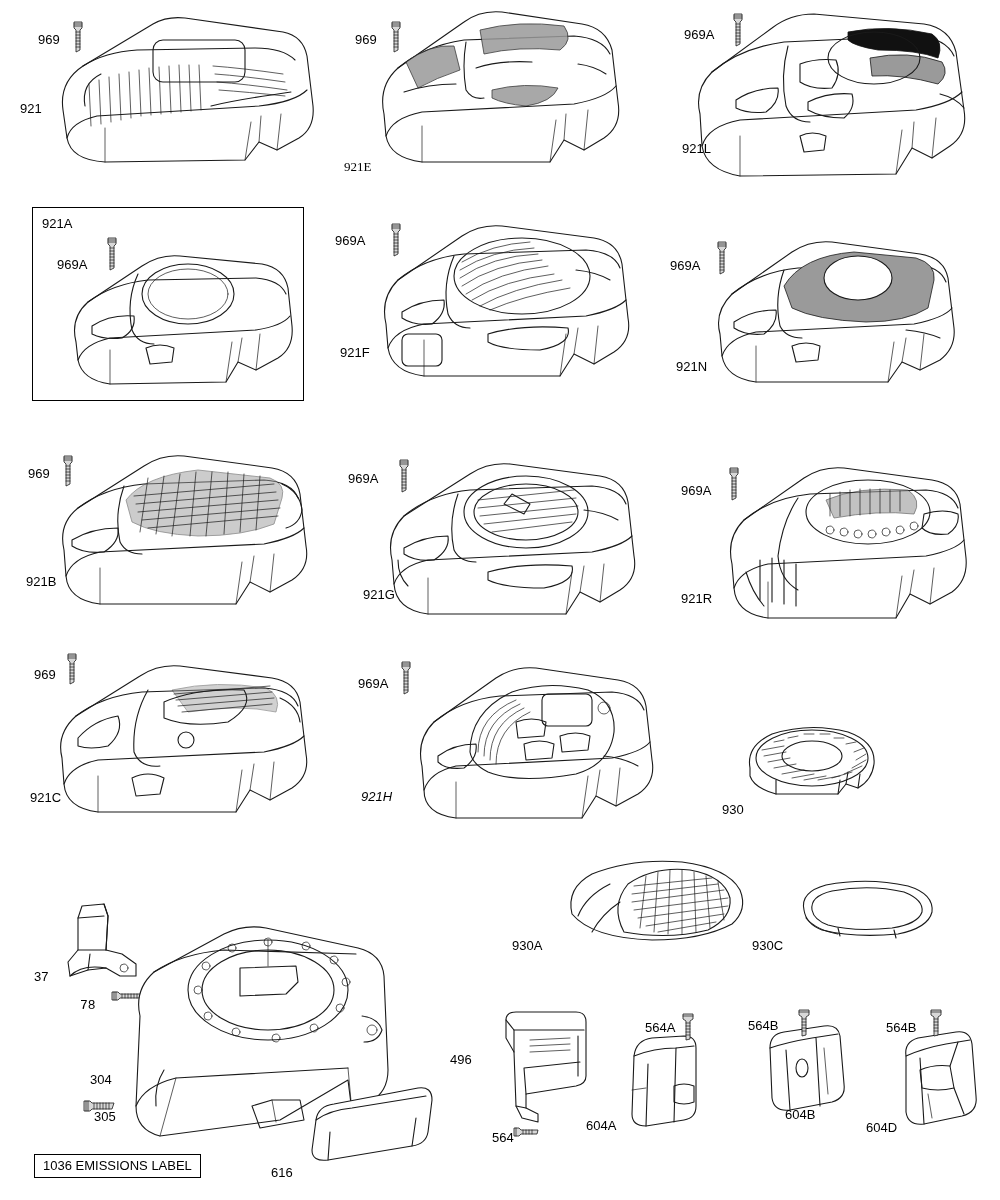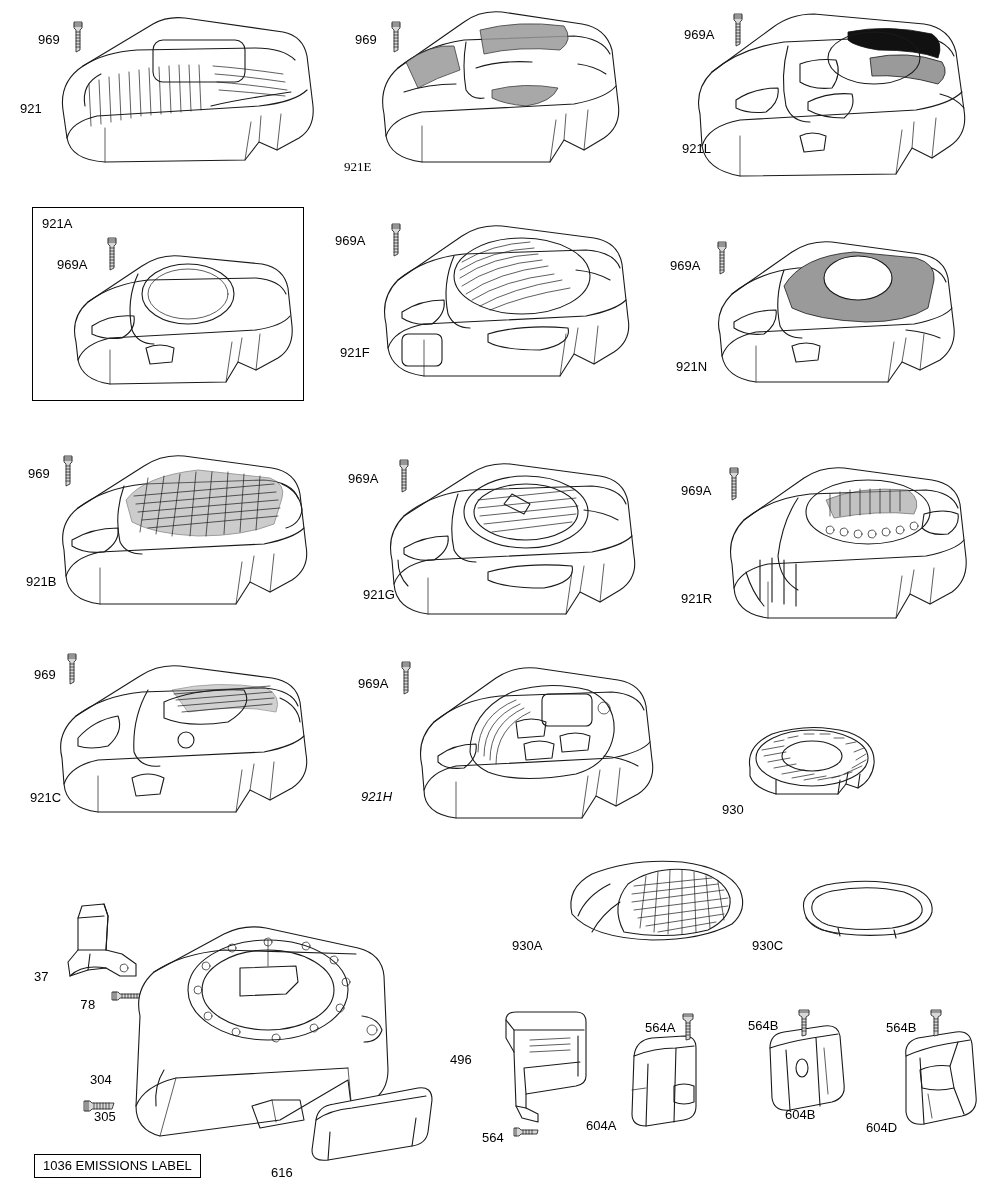--- a/index.html
+++ b/index.html
@@ -485,21 +485,21 @@
     </svg>
   </div>
   <div class="label" style="left:450px; top:1053px;">496</div>
 
   <div class="screw" style="left:512px; top:1124px;">
     <svg width="28" height="16" viewBox="0 0 28 16">
       <path class="fill-grey" d="M2 4 L2 12 L7 12 L9 10 L25 10 L26 6 L9 6 L7 4 Z"></path>
       <path class="ln-thin" d="M4 4 L4 12 M11 6 L11 10 M14 6 L14 10 M17 6 L17 10 M20 6 L20 10"></path>
     </svg>
   </div>
-  <div class="label" style="left:482px; top:1131px;">564</div>
+  <div class="label" style="left:492px; top:1131px;">564</div>
 
   <div class="part" style="left:624px; top:1034px;">
     <svg width="80" height="100" viewBox="0 0 80 100">
       <path class="fill-w" d="M10 22 Q12 6 28 4 L60 2 Q72 2 72 14 L72 72 Q72 84 60 86 L22 92 Q8 92 8 80 Z"></path>
       <path class="ln" d="M10 22 Q30 14 52 14 L70 12"></path>
       <path class="ln" d="M22 92 L24 30"></path>
       <path class="ln" d="M52 14 L50 88"></path>
       <path class="ln" d="M50 52 Q60 48 70 52 L70 68 Q60 72 50 68 Z"></path>
       <path class="ln-thin" d="M8 56 L22 54"></path>
     </svg>

